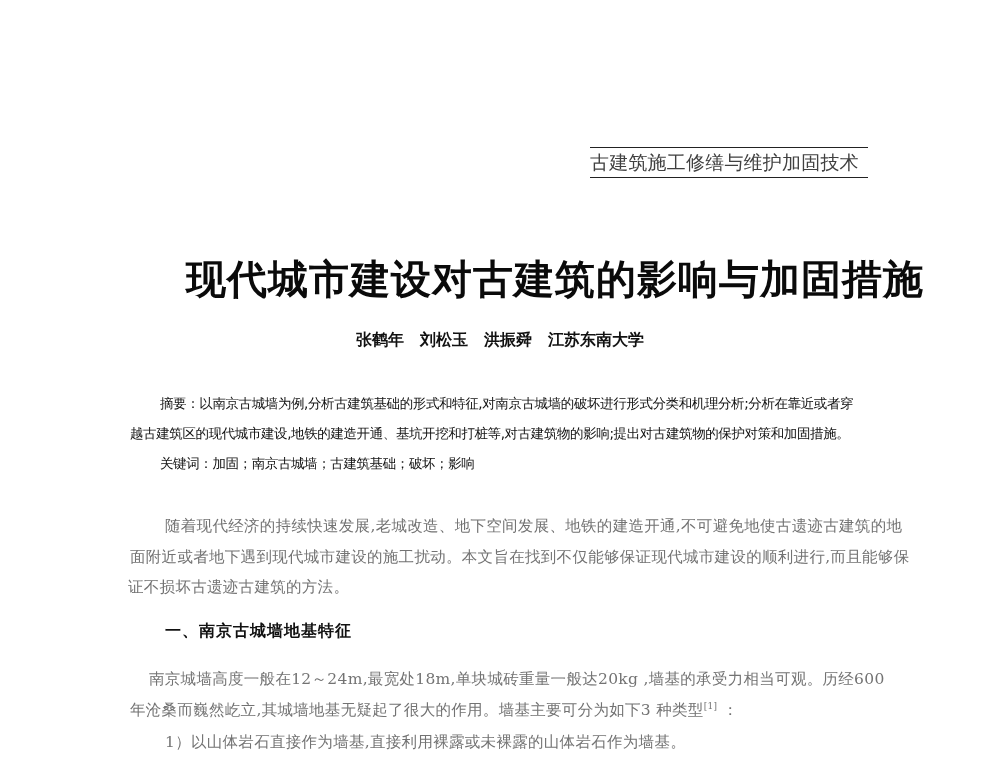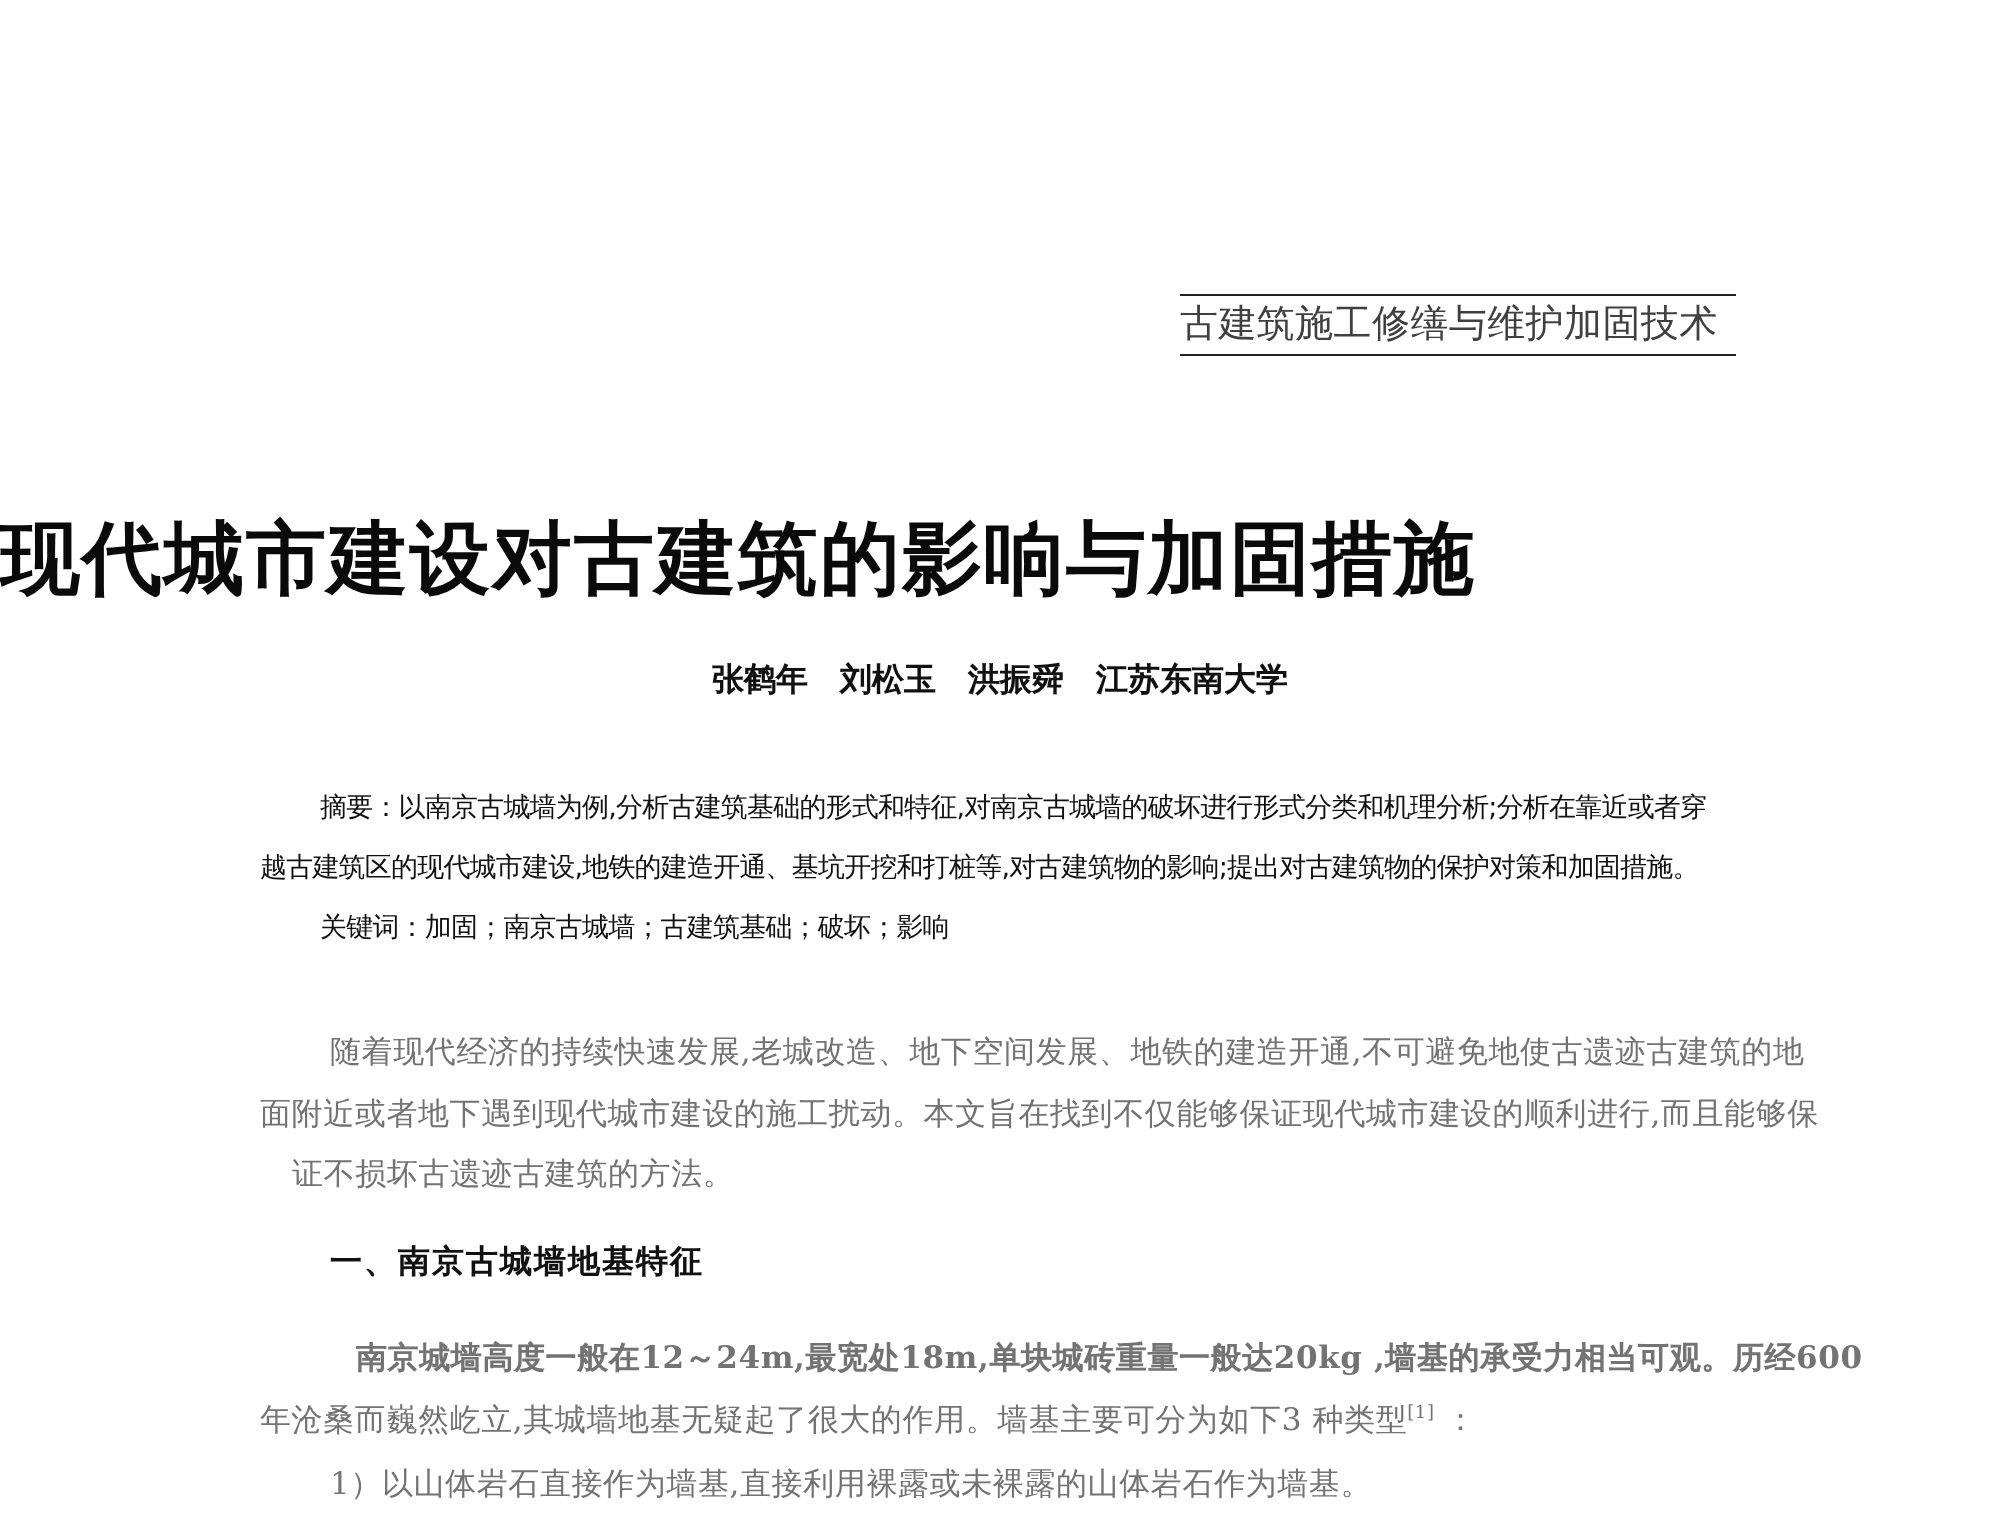--- a/index.html
+++ b/index.html
@@ -8,21 +8,21 @@
       color: #111; font-family: "DejaVu Sans", sans-serif;
     }
     .abs { position: absolute; white-space: nowrap; }
     .section-tag {
       left: 590px; top: 147px; width: 278px; height: 29px;
       border-top: 1.5px solid #222; border-bottom: 1.5px solid #222;
       font-size: 19px; line-height: 29px; letter-spacing: 0.2px; color: #404040;
       font-family: "DejaVu Sans", sans-serif;
     }
     .title {
-      left: 0; width: 924px; top: 252px; text-align: left;
+      left: 0; width: 924px; top: 252px; text-align: right;
       font-size: 40px; font-weight: bold; letter-spacing: 1px; color: #0a0a0a;
       font-family: "DejaVu Sans", sans-serif;
     }
     .authors {
       left: 0; width: 1000px; top: 330px; text-align: center; font-size: 16px; font-weight: bold;
       word-spacing: 10px;
     }
     .abstract-line { font-size: 13.5px; color: #111; letter-spacing: -0.4px; }
     .body-line { font-size: 15.5px; font-family: "DejaVu Serif", serif; color: #737373; letter-spacing: 0.3px; }
     .heading {
@@ -39,21 +39,21 @@
 <div class="abs title">现代城市建设对古建筑的影响与加固措施</div>
 
 <div class="abs authors">张鹤年　刘松玉　洪振舜　江苏东南大学</div>
 
 <div class="abs abstract-line" style="left:160px; top:395px;">摘要：以南京古城墙为例,分析古建筑基础的形式和特征,对南京古城墙的破坏进行形式分类和机理分析;分析在靠近或者穿</div>
 <div class="abs abstract-line" style="left:130px; top:425px;">越古建筑区的现代城市建设,地铁的建造开通、基坑开挖和打桩等,对古建筑物的影响;提出对古建筑物的保护对策和加固措施。</div>
 <div class="abs abstract-line" style="left:160px; top:455px;">关键词：加固；南京古城墙；古建筑基础；破坏；影响</div>
 
 <div class="abs body-line" style="left:165px; top:516px;">随着现代经济的持续快速发展,老城改造、地下空间发展、地铁的建造开通,不可避免地使古遗迹古建筑的地</div>
 <div class="abs body-line" style="left:130px; top:547px;">面附近或者地下遇到现代城市建设的施工扰动。本文旨在找到不仅能够保证现代城市建设的顺利进行,而且能够保</div>
-<div class="abs body-line" style="left:146px; top:577px;">证不损坏古遗迹古建筑的方法。</div>
+<div class="abs body-line" style="left:128px; top:577px;">证不损坏古遗迹古建筑的方法。</div>
 
 <div class="abs heading">一、南京古城墙地基特征</div>
 
-<div class="abs body-line" style="left:178px; top:669px;font-weight:bold;">南京城墙高度一般在12～24m,最宽处18m,单块城砖重量一般达20kg ,墙基的承受力相当可观。历经600</div>
+<div class="abs body-line" style="left:149px; top:669px;">南京城墙高度一般在12～24m,最宽处18m,单块城砖重量一般达20kg ,墙基的承受力相当可观。历经600</div>
 <div class="abs body-line" style="left:130px; top:700px;">
   <span>年沧桑而巍然屹立,其城墙地基无疑起了很大的作用。墙基主要可分为如下3 种类型</span><sup>[1]</sup><span> ：</span>
 </div>
 <div class="abs body-line" style="left:165px; top:732px;">1）以山体岩石直接作为墙基,直接利用裸露或未裸露的山体岩石作为墙基。</div>
 
 </body></html>

